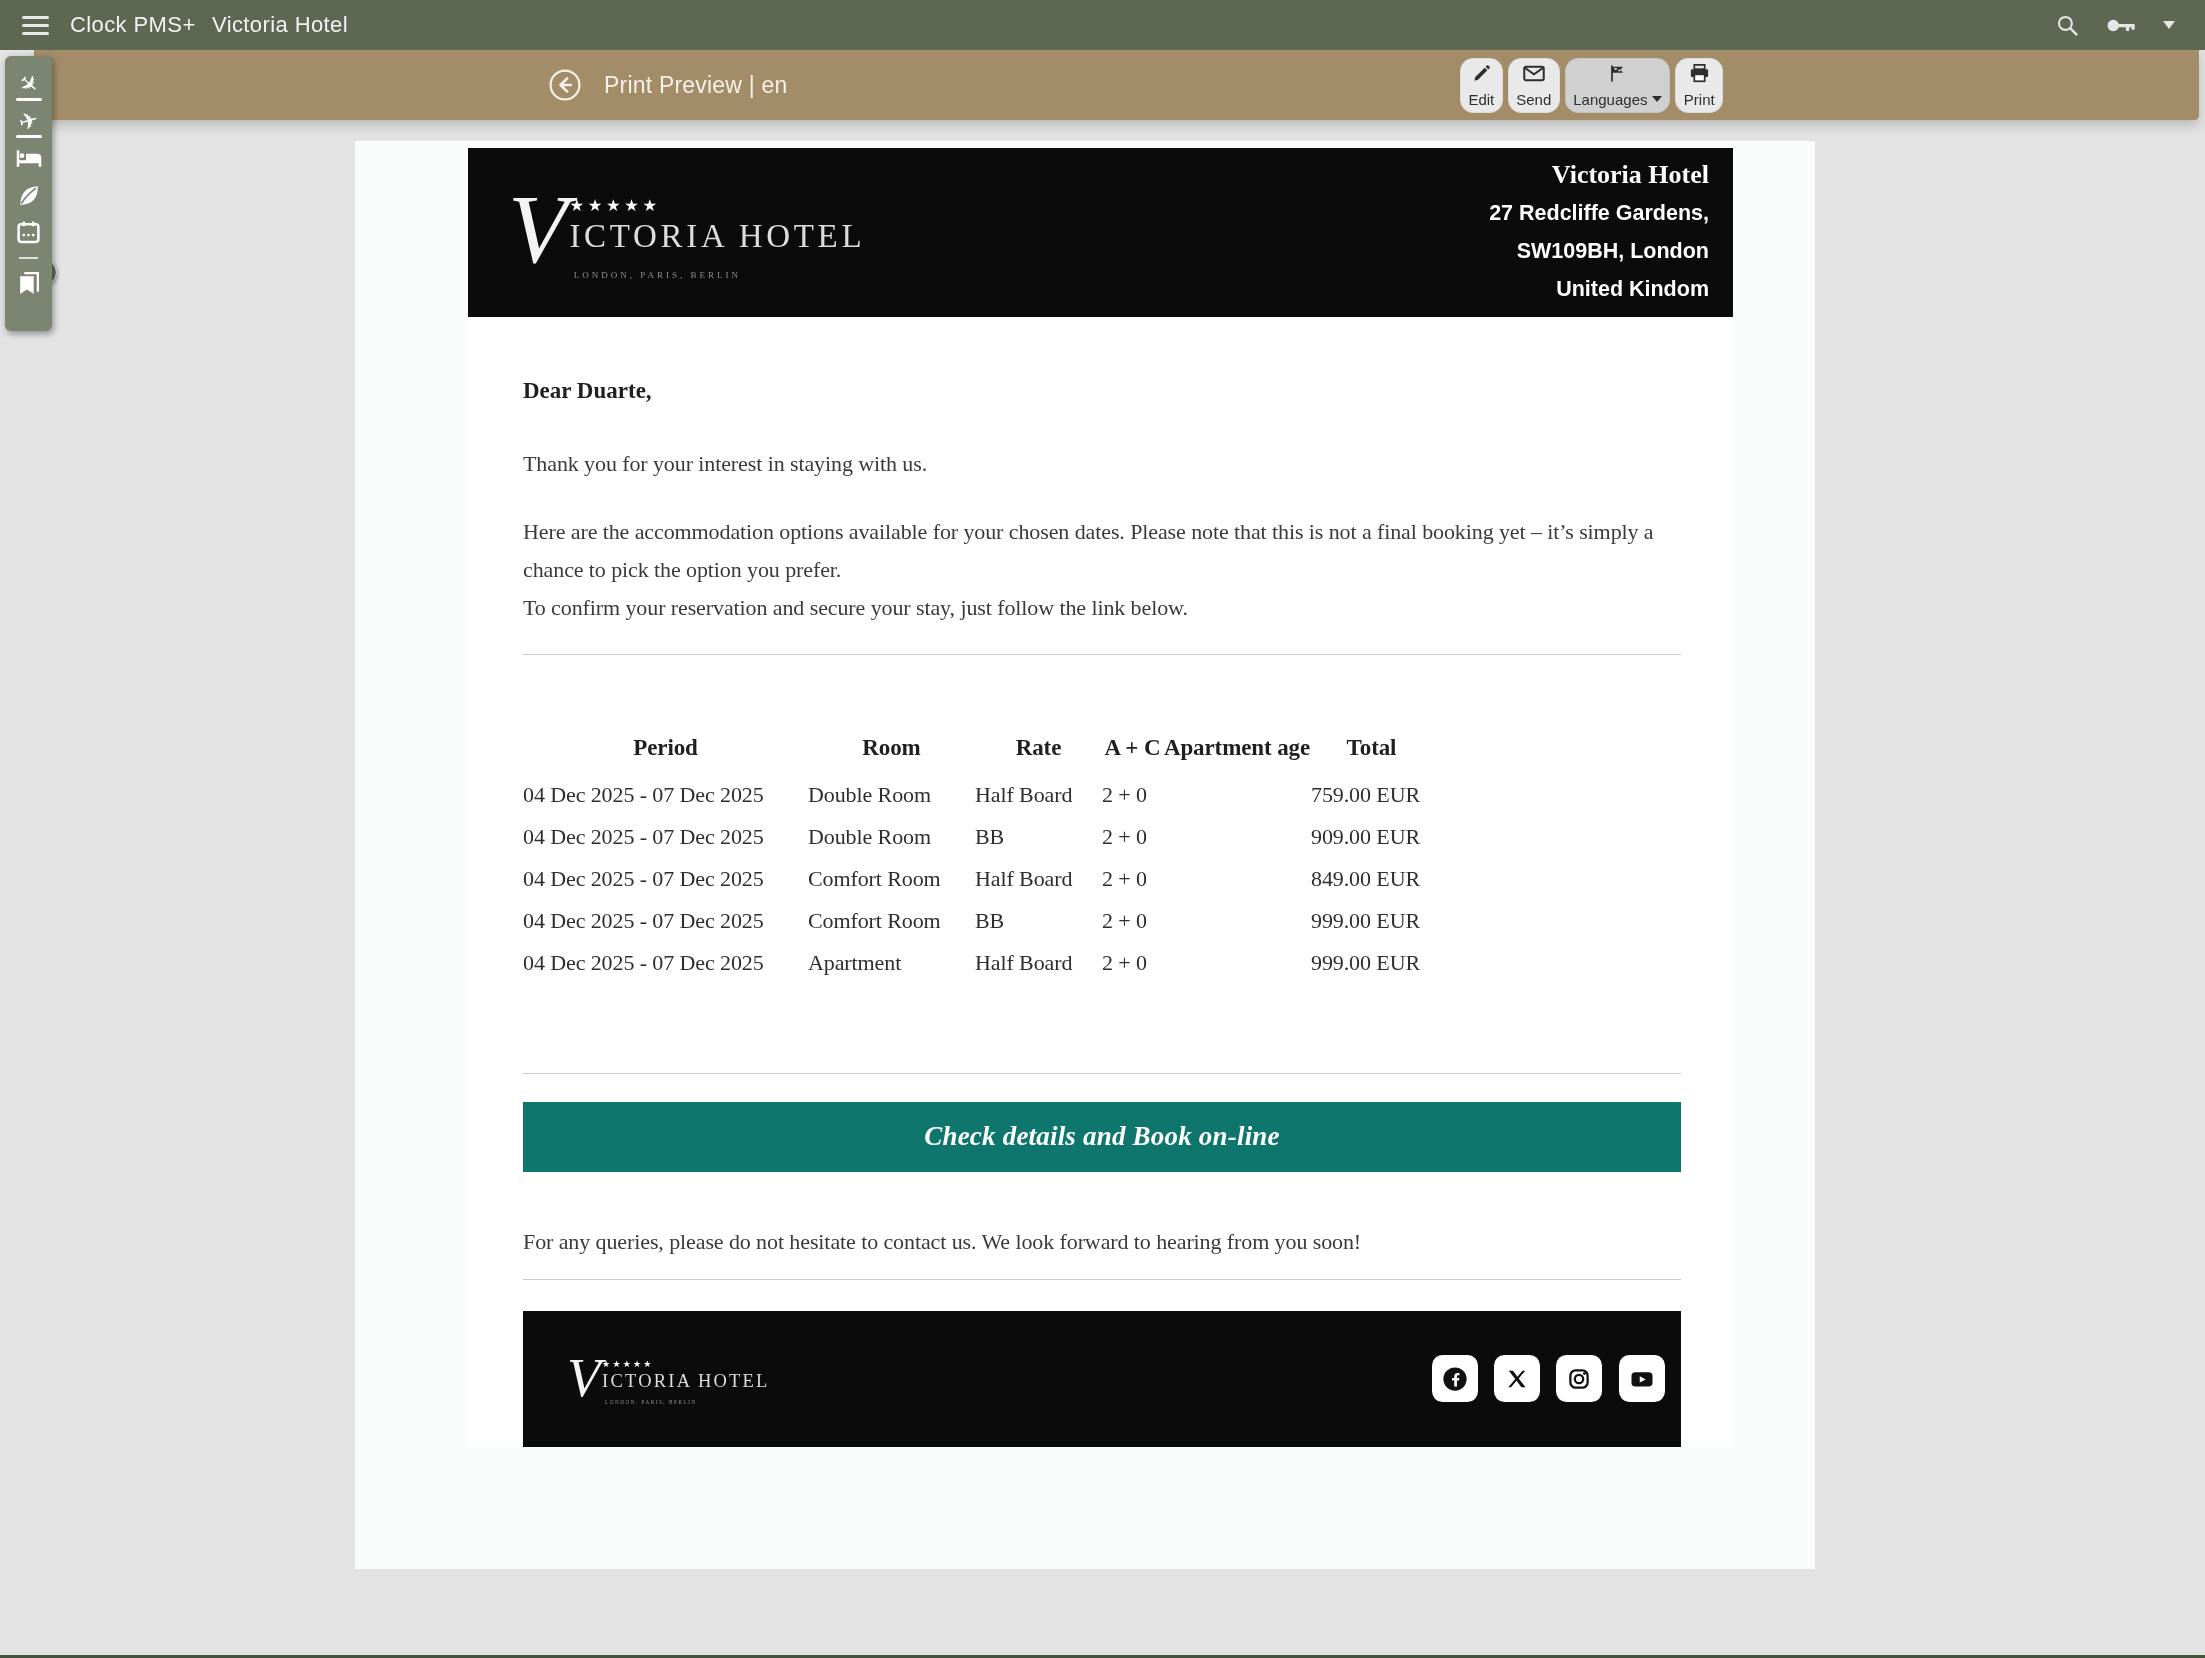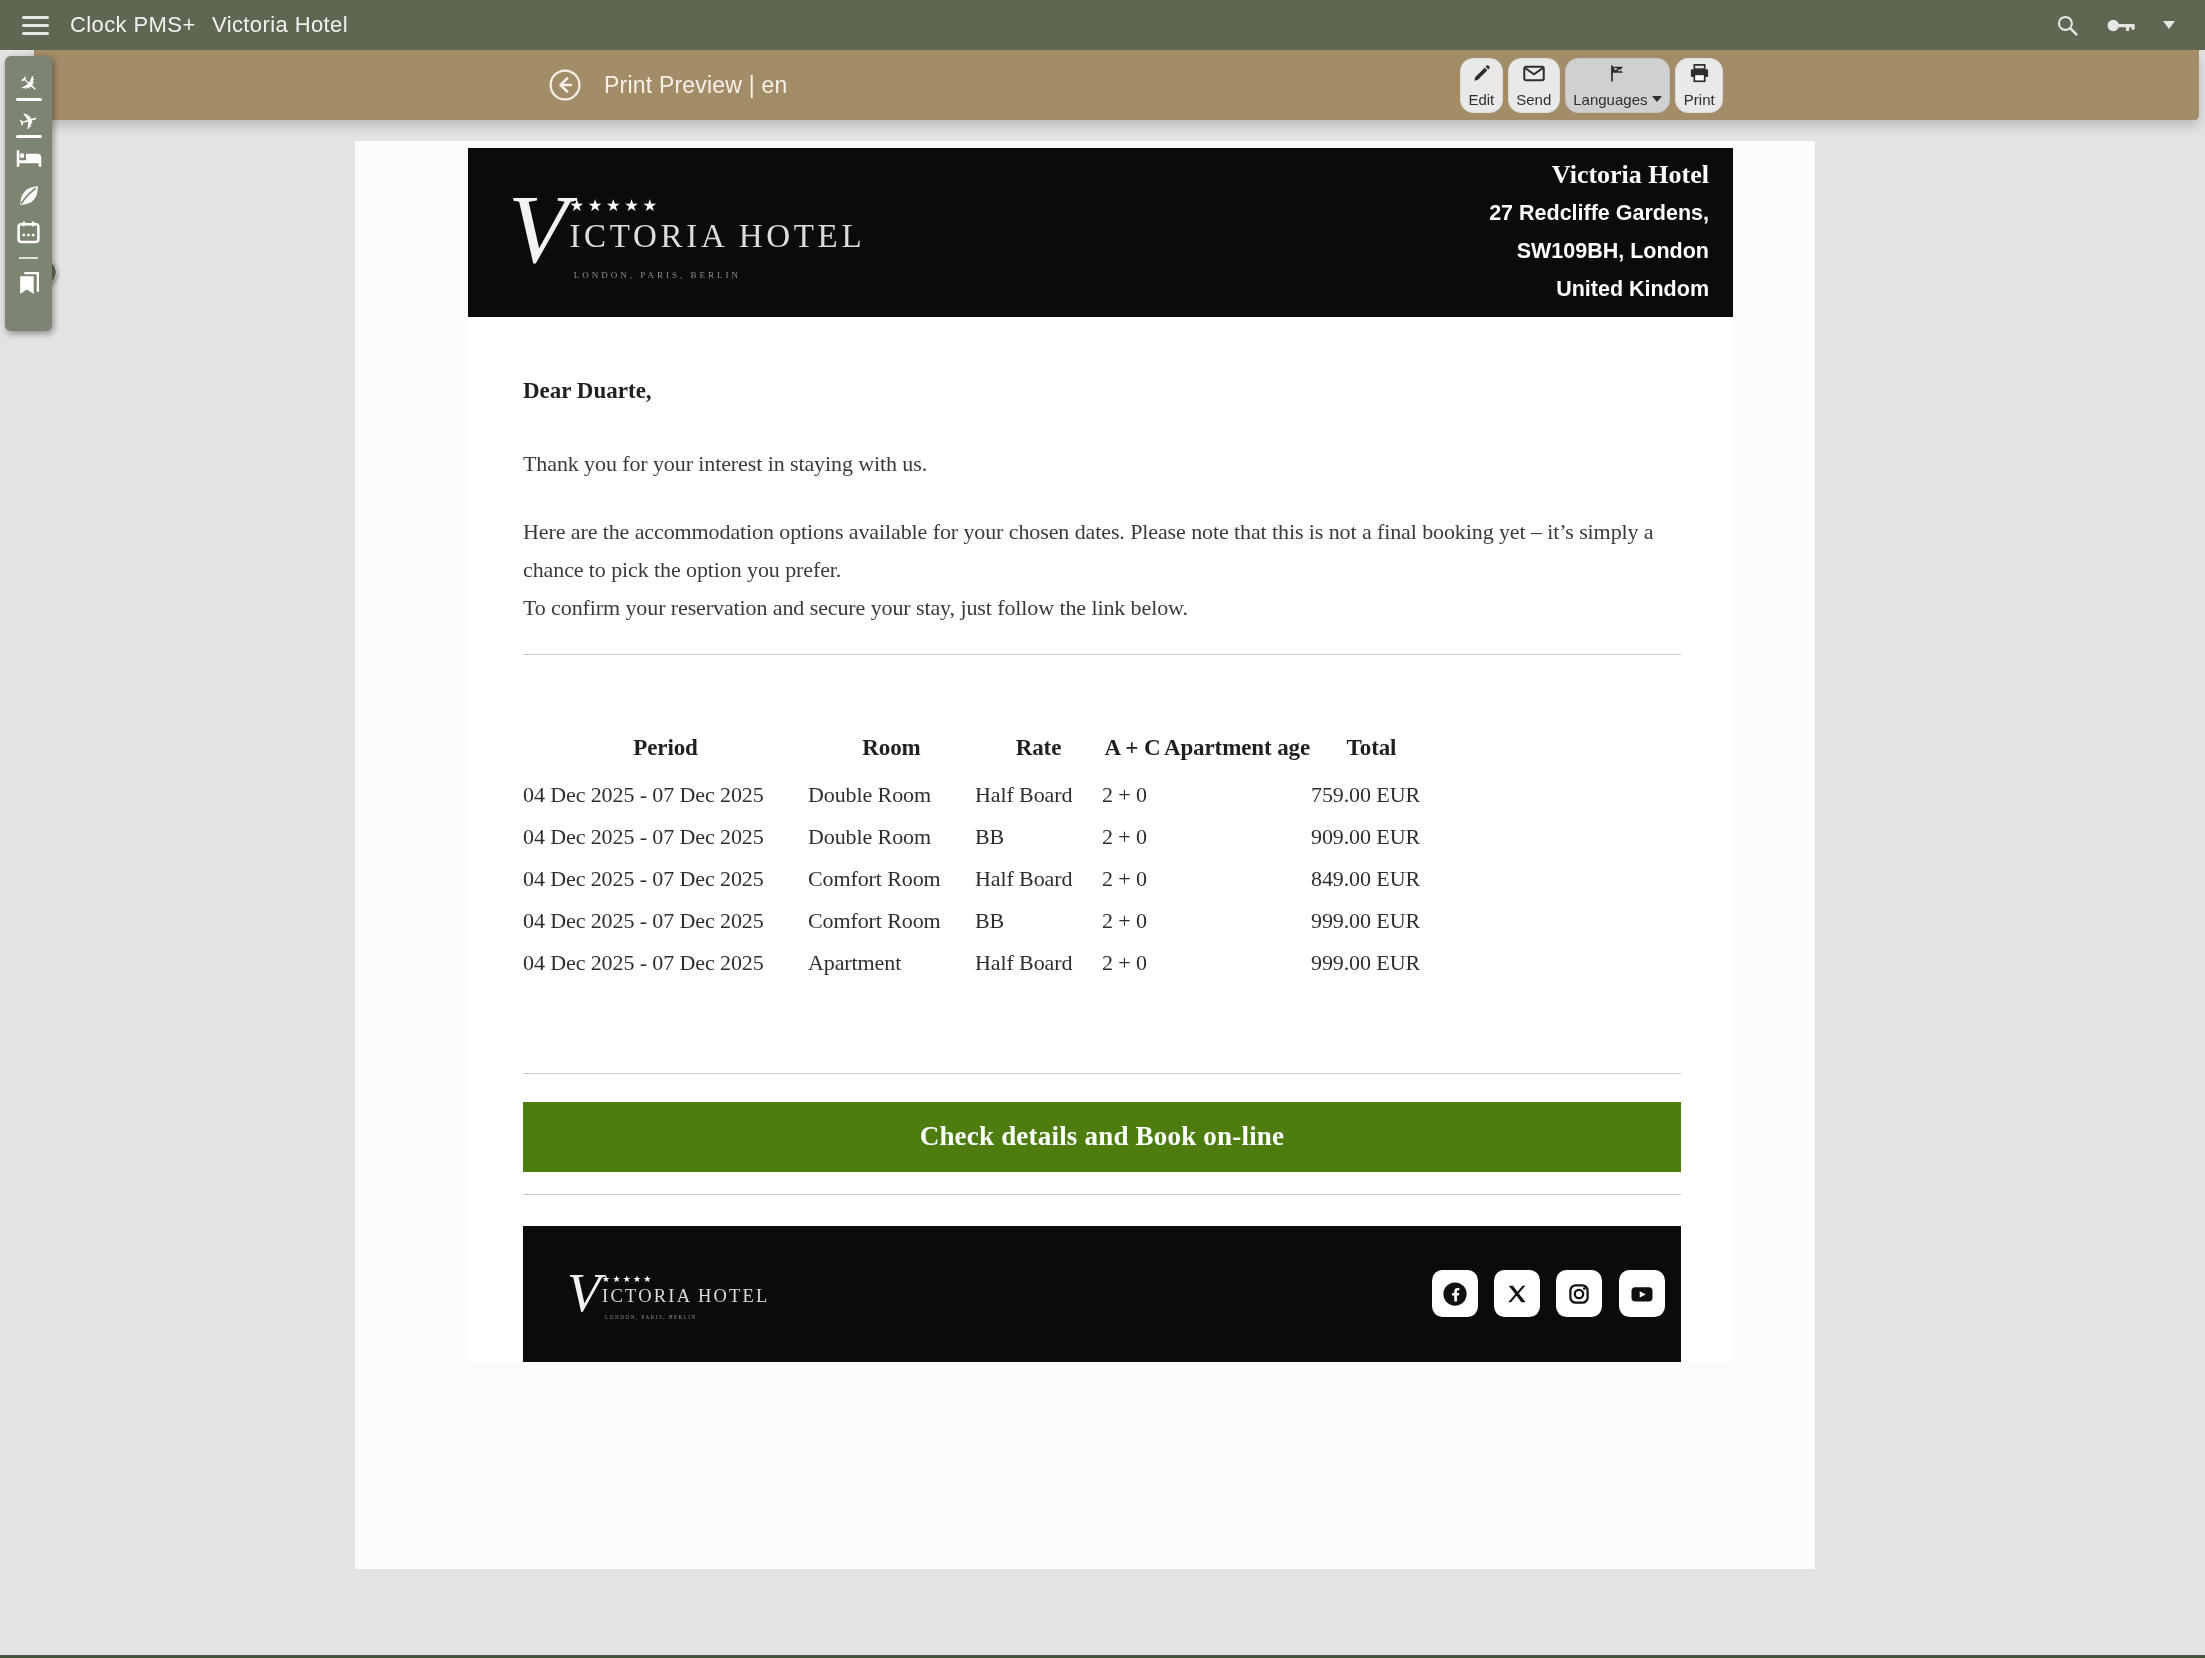--- a/index.html
+++ b/index.html
@@ -80,22 +80,22 @@
 
   table.rates { table-layout:fixed; border-collapse:collapse; width:909px; margin-top:80px; }
   table.rates th { font-size:23px; font-weight:bold; color:#1f1f1f; text-align:center;
                    padding:0 0 13.3px 0; letter-spacing:-0.1px; }
   table.rates td { font-size:22px; color:#2e2e2e; text-align:left; height:42px; vertical-align:middle;
                    letter-spacing:-0.1px; white-space:nowrap; }
   .c-period{width:285px;} .c-room{width:167px;} .c-rate{width:127px;}
   .c-ac{width:61px;} .c-child{width:148px;} .c-total{width:121px;}
 
   .rule2 { margin-top:89px; }
-  .cta { margin-top:28px; height:70px; background:#4d7c0f; color:#fff; display:flex; align-items:center;
-         justify-content:center; font-size:27px; font-weight:bold; letter-spacing:0.2px; cursor:pointer; }
+  .cta { margin-top:28px; height:70px; background:#0f766e; color:#fff; display:flex; align-items:center;
+         justify-content:center; font-size:27px; font-weight:bold; letter-spacing:0.2px; cursor:pointer;font-style:italic; }
   .outro { margin-top:55px; line-height:30px; }
   .signoff { margin-top:34px; line-height:38px; }
   .rule3 { margin-top:22px; }
 
   .email-footer { margin-top:31px; background:#0b0b0b; height:136px; display:flex; align-items:center;
                   justify-content:space-between; padding:0 16.3px 0 44px; }
   .logo.small .vmark { font-size:55px; }
   .logo.small .logo-stack { padding-top:6.7px; }
   .logo.small .logo-stars { font-size:9px; letter-spacing:2.2px; }
   .logo.small .logo-word { font-size:18.5px; letter-spacing:2.2px; margin-top:1.5px; }
@@ -327,20 +327,21 @@
             <td>2 + 0</td>
             <td></td>
             <td>999.00 EUR</td>
           </tr>
         </tbody>
       </table>
 
       <hr class="rule rule2">
       <div class="cta">Check details and Book on-line</div>
 
+      <p class="para outro">For any queries, please do not hesitate to contact us. We look forward to hearing from you soon!</p>
       <hr class="rule rule3">
 
       <div class="email-footer">
         <div class="logo small">
           <span class="vmark">V</span>
           <span class="logo-stack">
             <div class="logo-stars">★★★★★</div>
             <div class="logo-word">ICTORIA HOTEL</div>
             <div class="logo-tag">LONDON, PARIS, BERLIN</div>
           </span>

